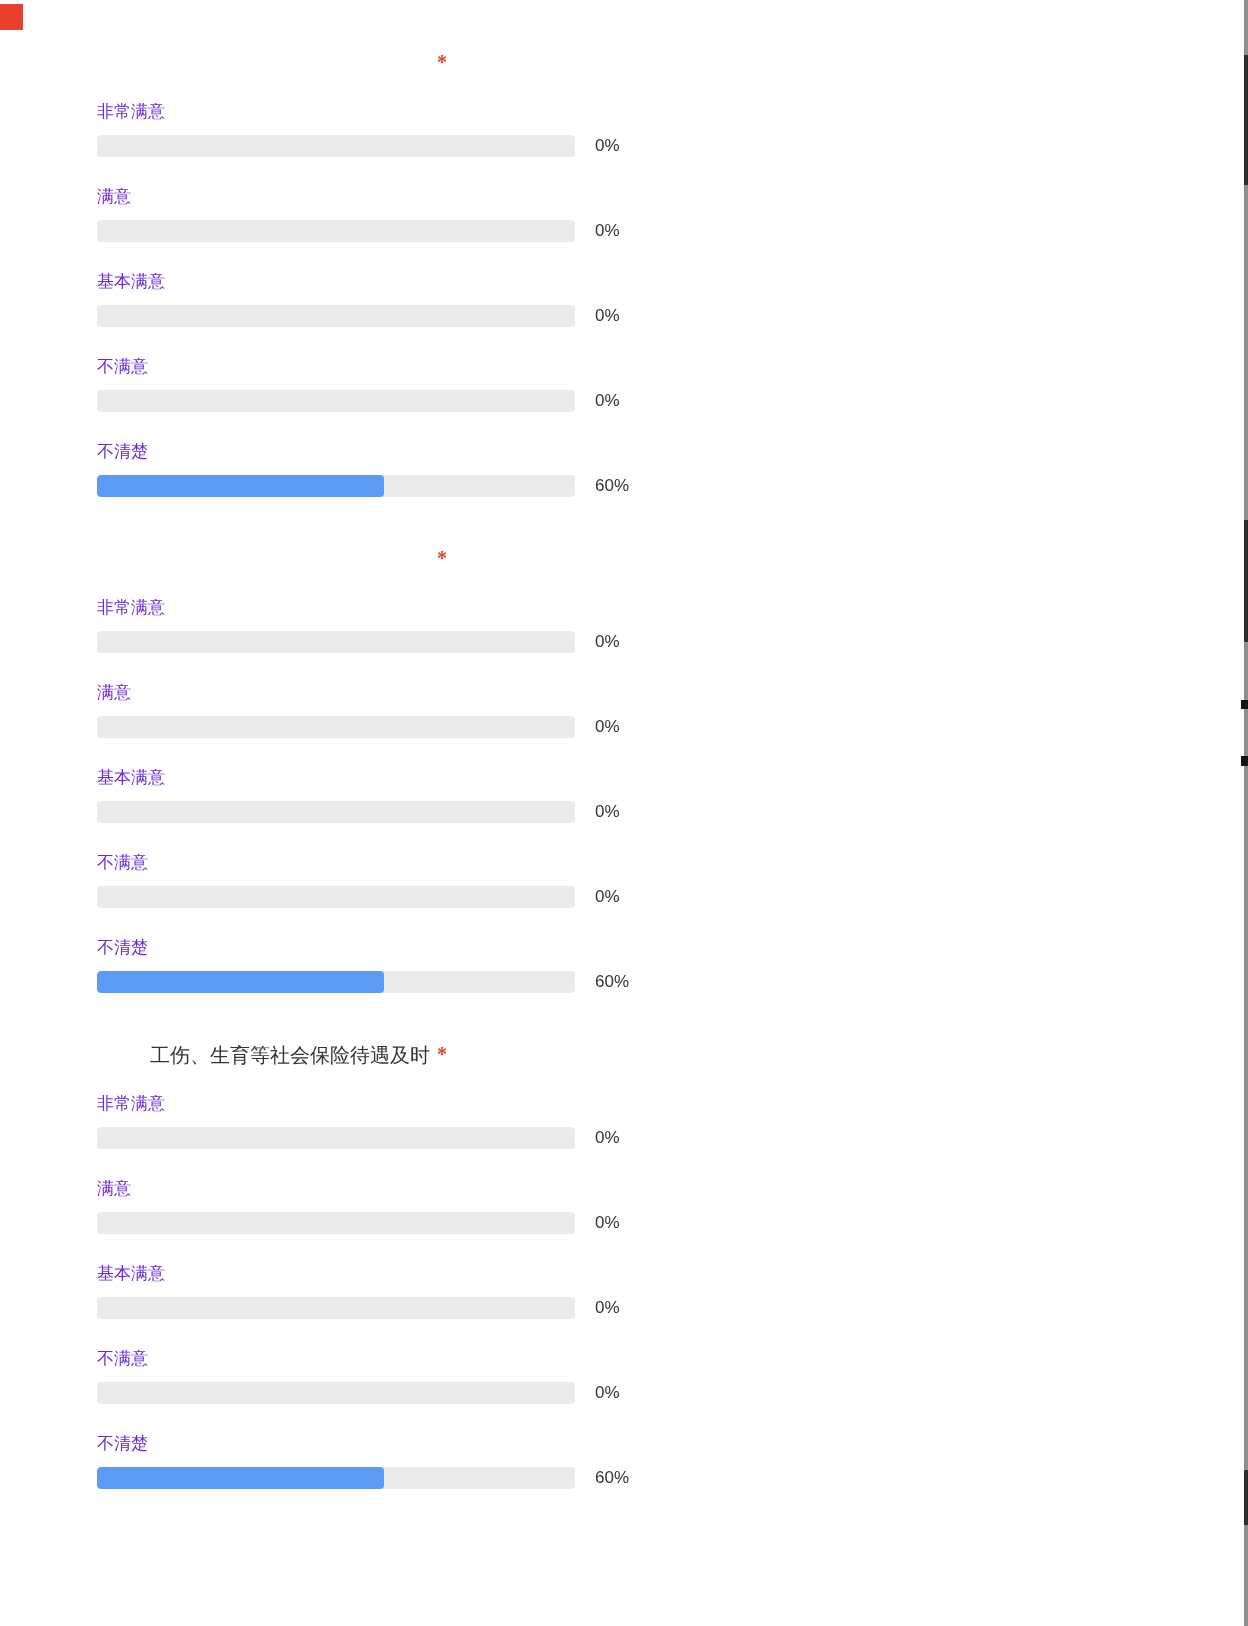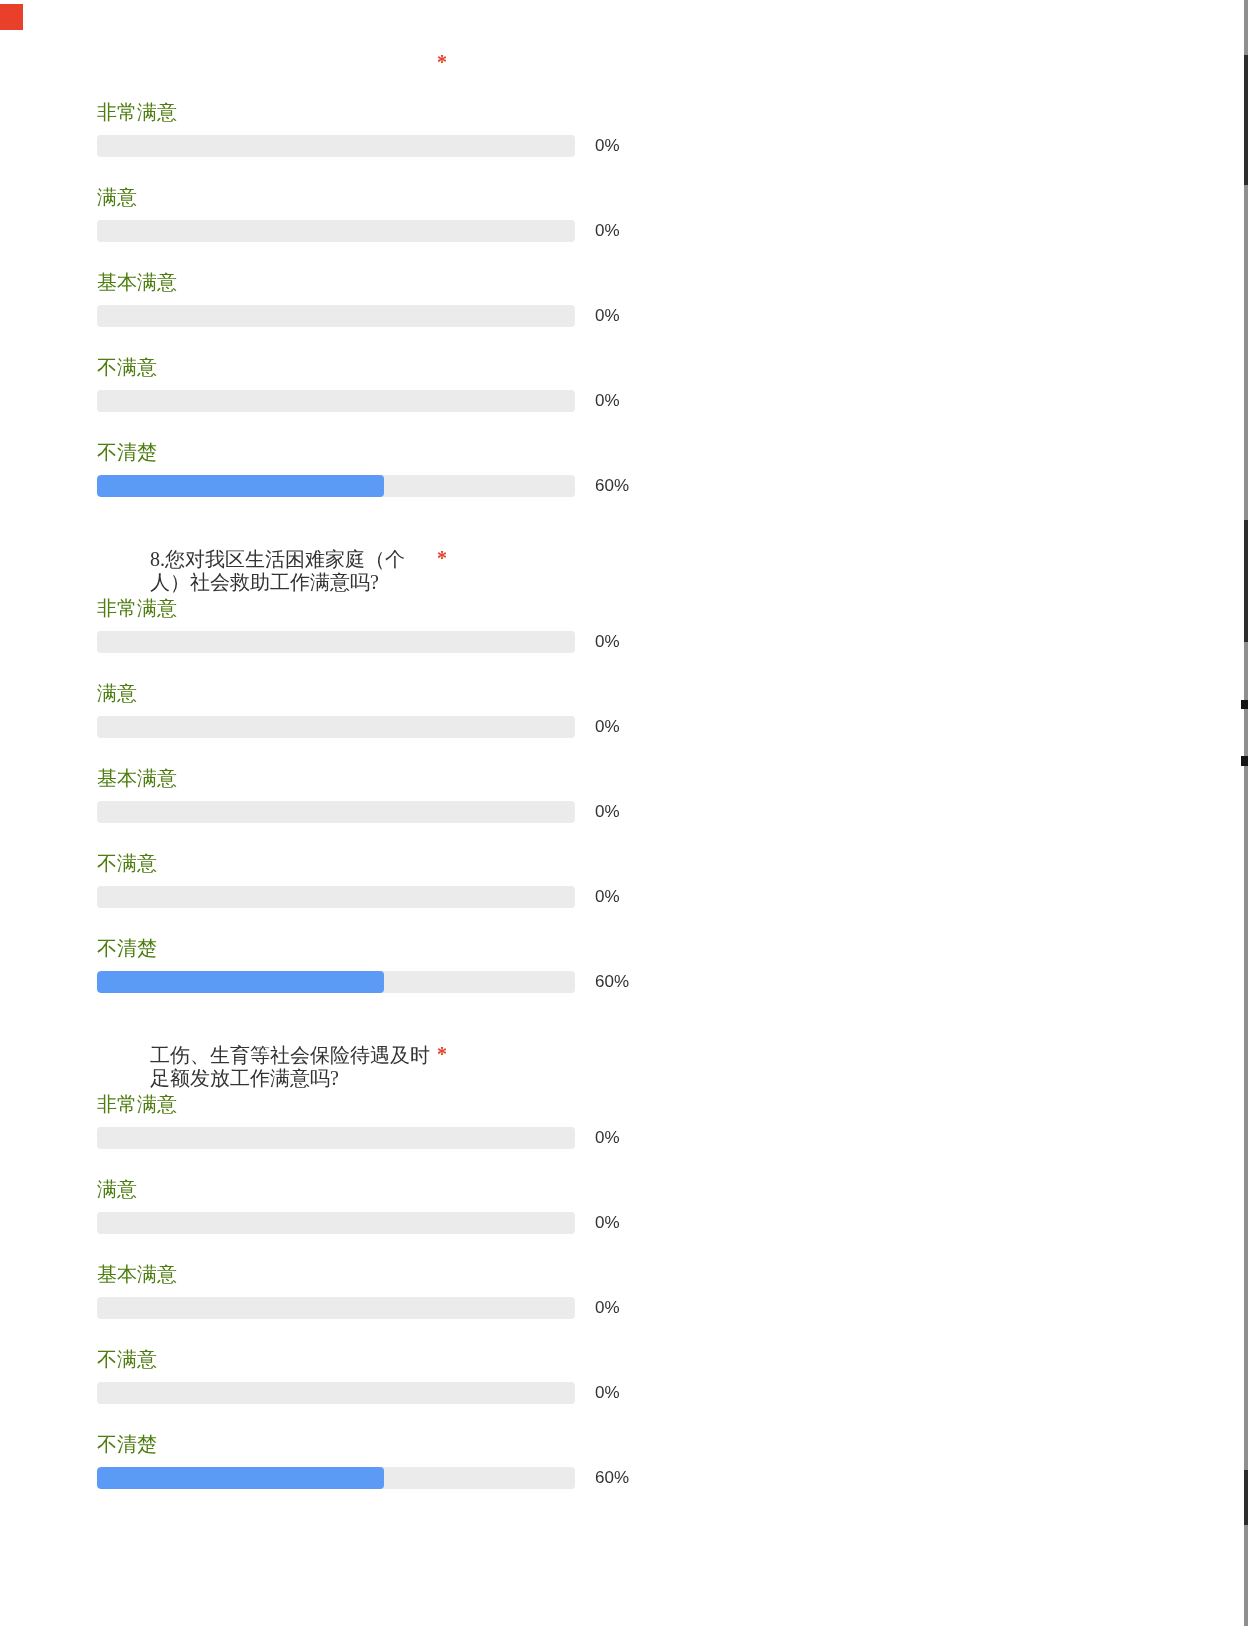--- a/index.html
+++ b/index.html
@@ -41,23 +41,23 @@
     top: 0;
     color: var(--asterisk, #e0432c);
     font-family: "Liberation Serif", serif;
     font-size: 20px;
     font-weight: 700;
     line-height: 20px;
   }
 
   .option { margin-bottom: 30px; }
   .opt-label {
-    font-size: 20px;
+    font-size: 17px;
     line-height: 20px;
-    color: #4d7c0f;
+    color: #6d28d9;
     margin-bottom: 13px;
     white-space: nowrap;
   }
 
   .bar-row {
     position: relative;
     width: 478px;
     height: 22px;
   }
   .bar-track {
@@ -154,24 +154,20 @@
         <div class="bar-row">
           <div class="bar-track">
             <div class="bar-fill" style="width: 60%;"></div>
           </div>
           <span class="pct">60%</span>
         </div>
       </div>
     </section>
     <section class="question">
       <div class="title-area">
-        <div class="q-title">
-          <div class="q-title-line">8.您对我区生活困难家庭（个</div>
-          <div class="q-title-line">人）社会救助工作满意吗?</div>
-        </div>
         <span class="asterisk">*</span>
       </div>
       <div class="option">
         <div class="opt-label">非常满意</div>
         <div class="bar-row">
           <div class="bar-track">
             <div class="bar-fill" style="width: 0%;"></div>
           </div>
           <span class="pct">0%</span>
         </div>
@@ -210,21 +206,20 @@
             <div class="bar-fill" style="width: 60%;"></div>
           </div>
           <span class="pct">60%</span>
         </div>
       </div>
     </section>
     <section class="question">
       <div class="title-area">
         <div class="q-title">
           <div class="q-title-line">工伤、生育等社会保险待遇及时</div>
-          <div class="q-title-line">足额发放工作满意吗?</div>
         </div>
         <span class="asterisk">*</span>
       </div>
       <div class="option">
         <div class="opt-label">非常满意</div>
         <div class="bar-row">
           <div class="bar-track">
             <div class="bar-fill" style="width: 0%;"></div>
           </div>
           <span class="pct">0%</span>

